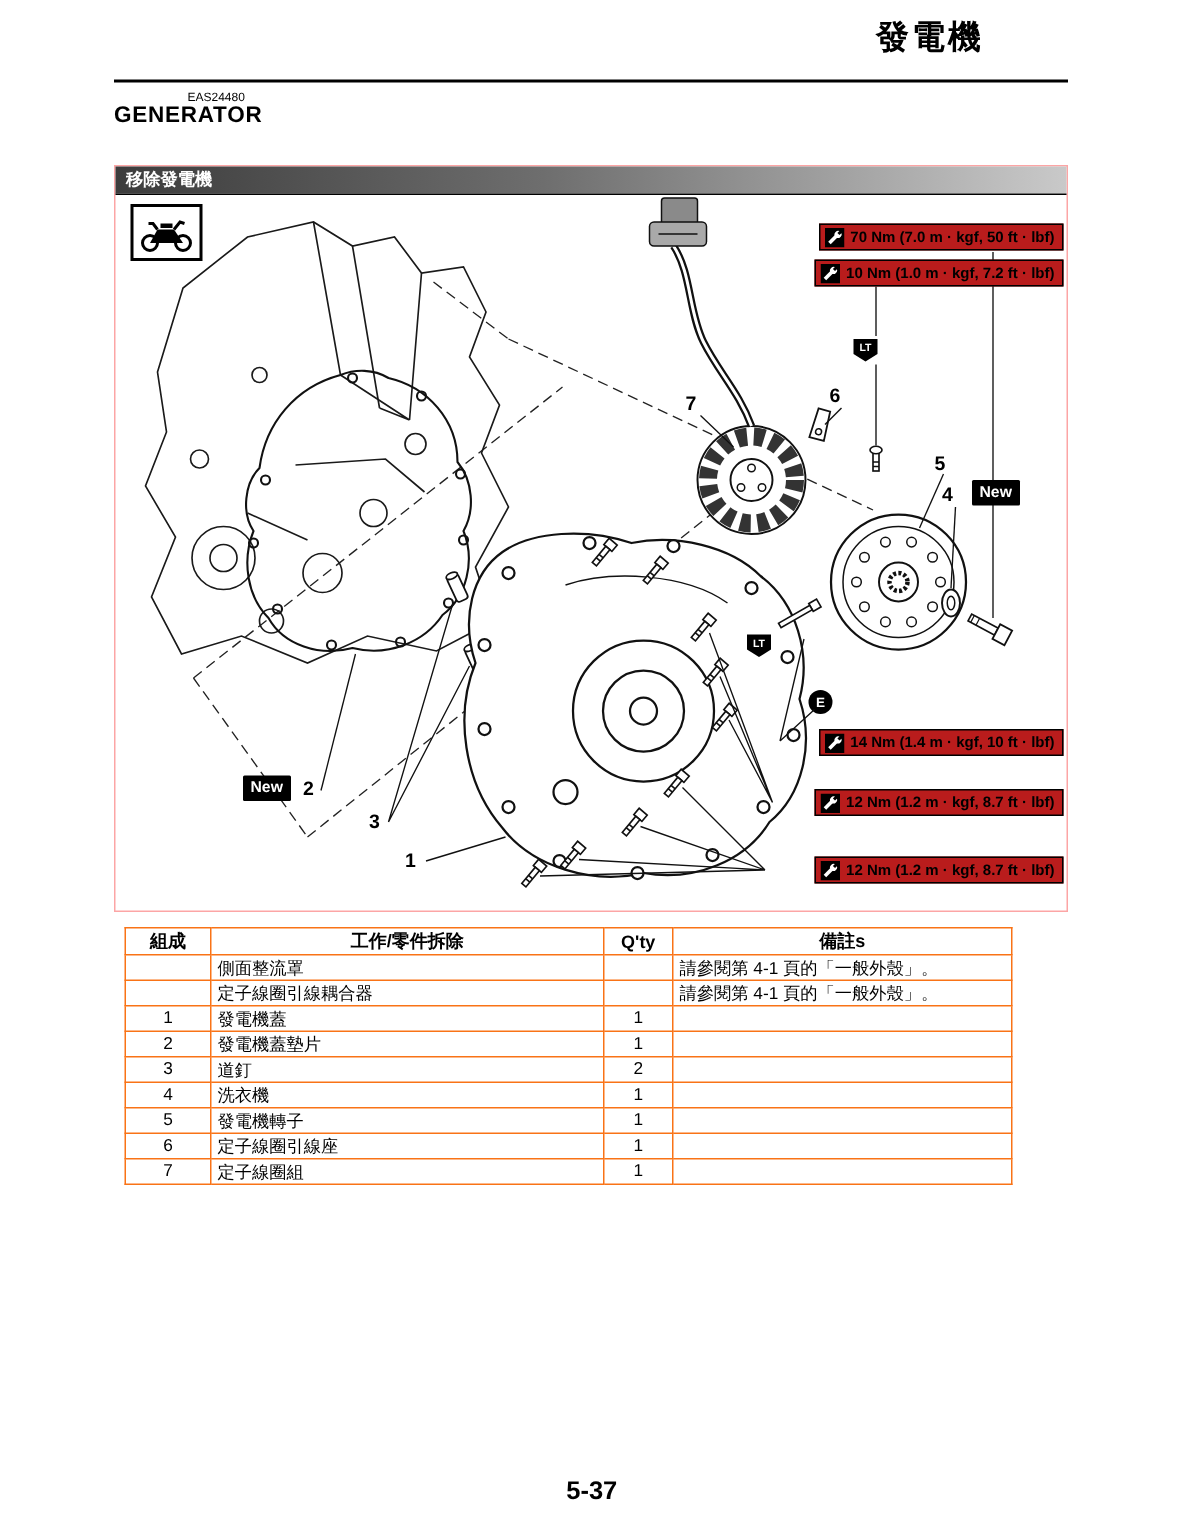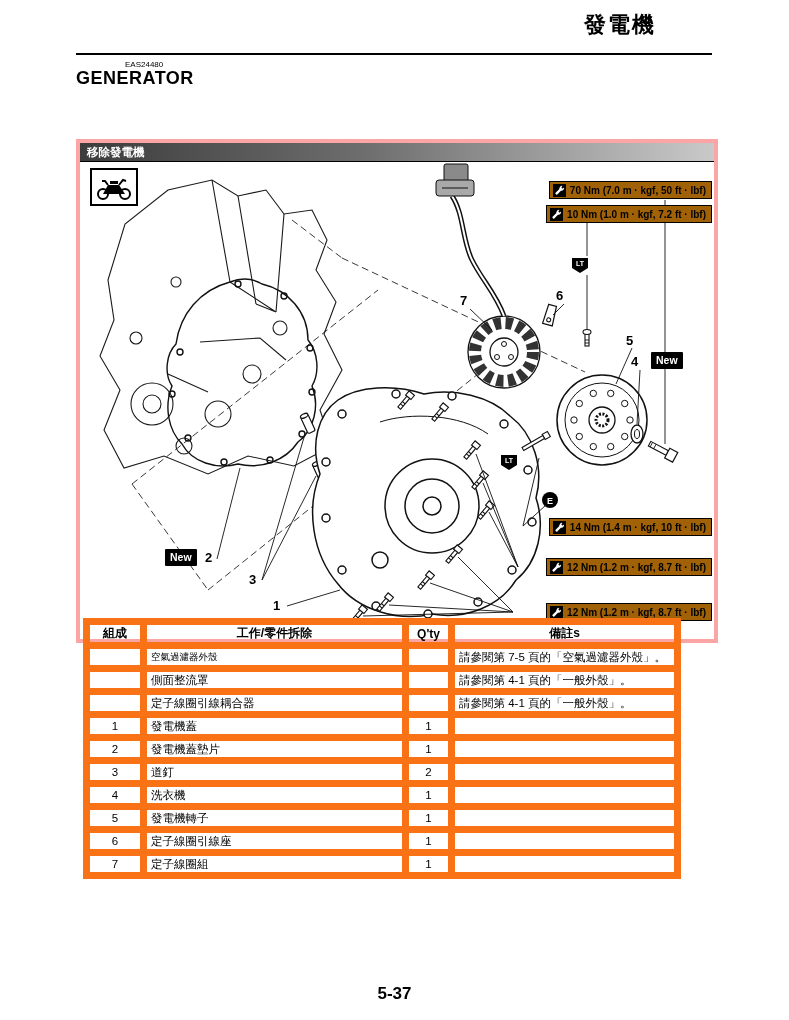--- a/index.html
+++ b/index.html
@@ -6,50 +6,50 @@
   body{
     width:789px;height:1020px;position:relative;background:#fff;
     font-family:"Liberation Sans",sans-serif;color:#000;overflow:hidden;
   }
   .header-title{
     position:absolute;top:10px;right:133px;font-size:22px;font-weight:bold;
     font-family:"Liberation Serif",serif;letter-spacing:2px;
   }
   .header-rule{position:absolute;top:53px;left:76px;width:636px;border-top:2px solid #000;}
   .eas-code{position:absolute;top:60px;left:77px;font-size:8px;padding-left:48px;}
-  .section-title{position:absolute;top:68px;left:76px;font-size:18px;font-weight:bold;letter-spacing:.5px;}
-  .diagram-box{position:absolute;top:110px;left:76px;width:634px;height:496px;border:4px solid #fca5a5;margin-top:29px;}
+  .section-title{position:absolute;top:68px;left:76px;font-size:15px;font-weight:bold;letter-spacing:.5px;}
+  .diagram-box{position:absolute;top:110px;left:76px;width:634px;height:496px;border:1px solid #fca5a5;}
   .diagram-titlebar{
     height:19px;background:linear-gradient(90deg,#3c3c3c 0%,#6e6e6e 45%,#c9c9c9 100%);
     color:#fff;font-size:11.5px;font-weight:bold;line-height:19px;padding-left:7px;
     border-bottom:1px solid #000;box-sizing:border-box;
   }
   .diagram-canvas{position:relative;width:634px;height:476px;}
   .diagram-svg{position:absolute;left:0;top:0;}
   .moto-box{
     position:absolute;left:10px;top:6px;width:44px;height:34px;border:2px solid #000;
     background:#fff;display:flex;align-items:center;justify-content:center;
   }
   .torque{
-    position:absolute;right:2px;height:18px;border:1.2px solid #000;background:#a16207;
+    position:absolute;right:2px;height:18px;border:1.2px solid #000;background:#b91c1c;
     display:flex;align-items:center;gap:4px;padding:0 5px 0 3px;
     font-size:10px;font-weight:bold;white-space:nowrap;box-sizing:border-box;
   }
   .ticon{display:flex;}
   .callout{position:absolute;font-size:13px;font-weight:bold;}
   .new-badge{
     position:absolute;background:#000;color:#fff;font-weight:bold;
     font-size:10.5px;padding:2px 5px;border-radius:1px;line-height:1.2;
   }
   .parts-table{
     position:absolute;top:618px;left:83px;border-collapse:collapse;table-layout:fixed;
     font-size:11.5px;
   }
   .parts-table th,.parts-table td{
-    border:7px solid #f97316;height:16px;padding:0 4px;overflow:hidden;white-space:nowrap;
+    border:1px solid #f97316;height:16px;padding:0 4px;overflow:hidden;white-space:nowrap;
   }
   .parts-table th{font-weight:bold;text-align:center;font-size:12px;}
   .col-order{width:57px;}
   .col-job{width:262px;}
   .col-qty{width:46px;}
   .col-remarks{width:226px;}
   td.c{text-align:center;}
   td.sm{font-size:9.5px;}
   .page-number{
     position:absolute;top:984px;left:0;width:100%;text-align:center;
@@ -358,26 +358,20 @@
       <tr>
         <th>組成</th>
         <th>工作/零件拆除</th>
         <th>Q'ty</th>
         <th>備註s</th>
       </tr>
     </thead>
     <tbody>
       <tr>
         <td class="c"></td>
-        <td class="sm">空氣過濾器外殼</td>
-        <td class="c"></td>
-        <td>請參閱第 7-5 頁的「空氣過濾器外殼」。</td>
-      </tr>
-      <tr>
-        <td class="c"></td>
         <td>側面整流罩</td>
         <td class="c"></td>
         <td>請參閱第 4-1 頁的「一般外殼」。</td>
       </tr>
       <tr>
         <td class="c"></td>
         <td>定子線圈引線耦合器</td>
         <td class="c"></td>
         <td>請參閱第 4-1 頁的「一般外殼」。</td>
       </tr>

